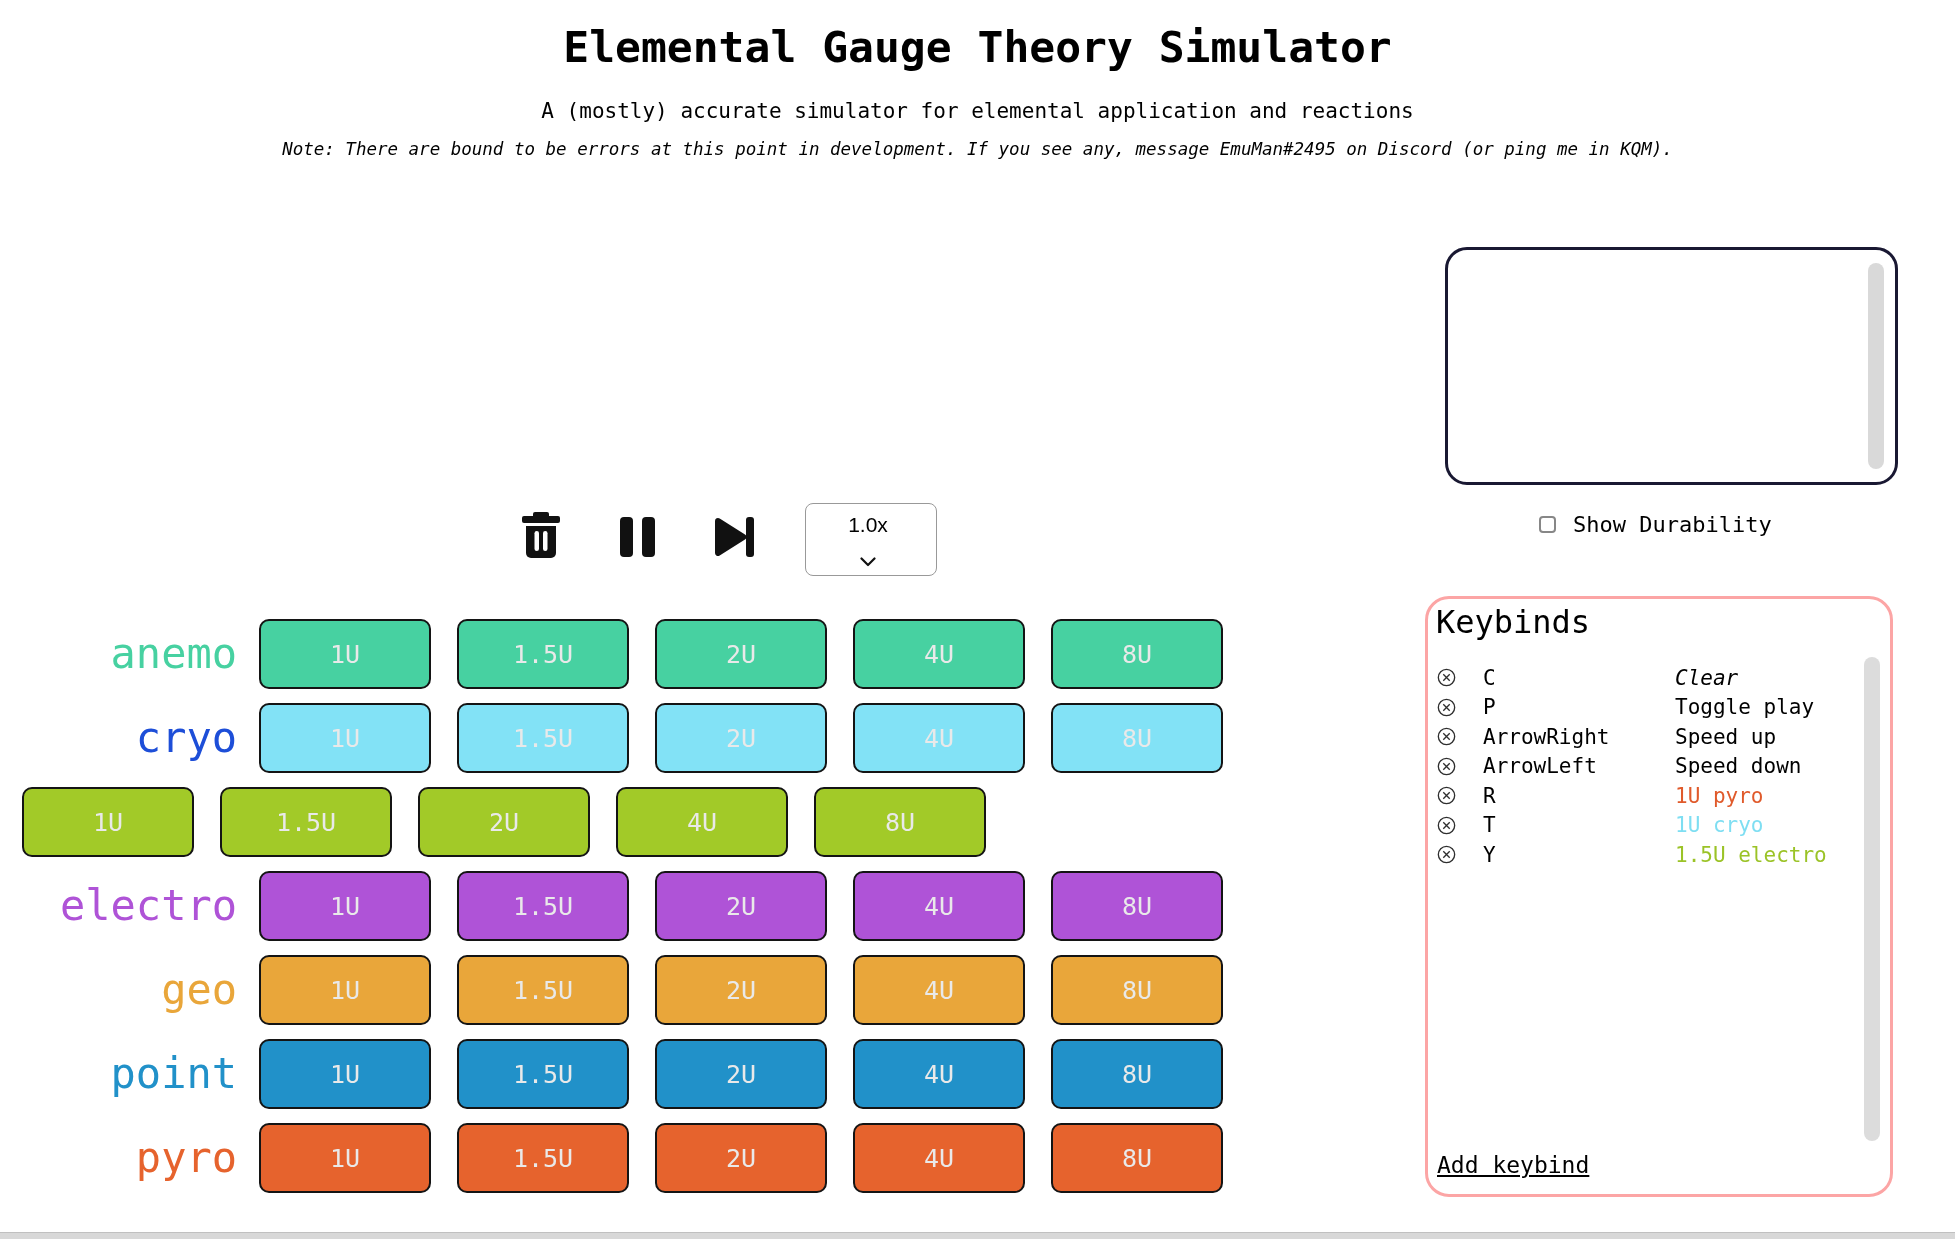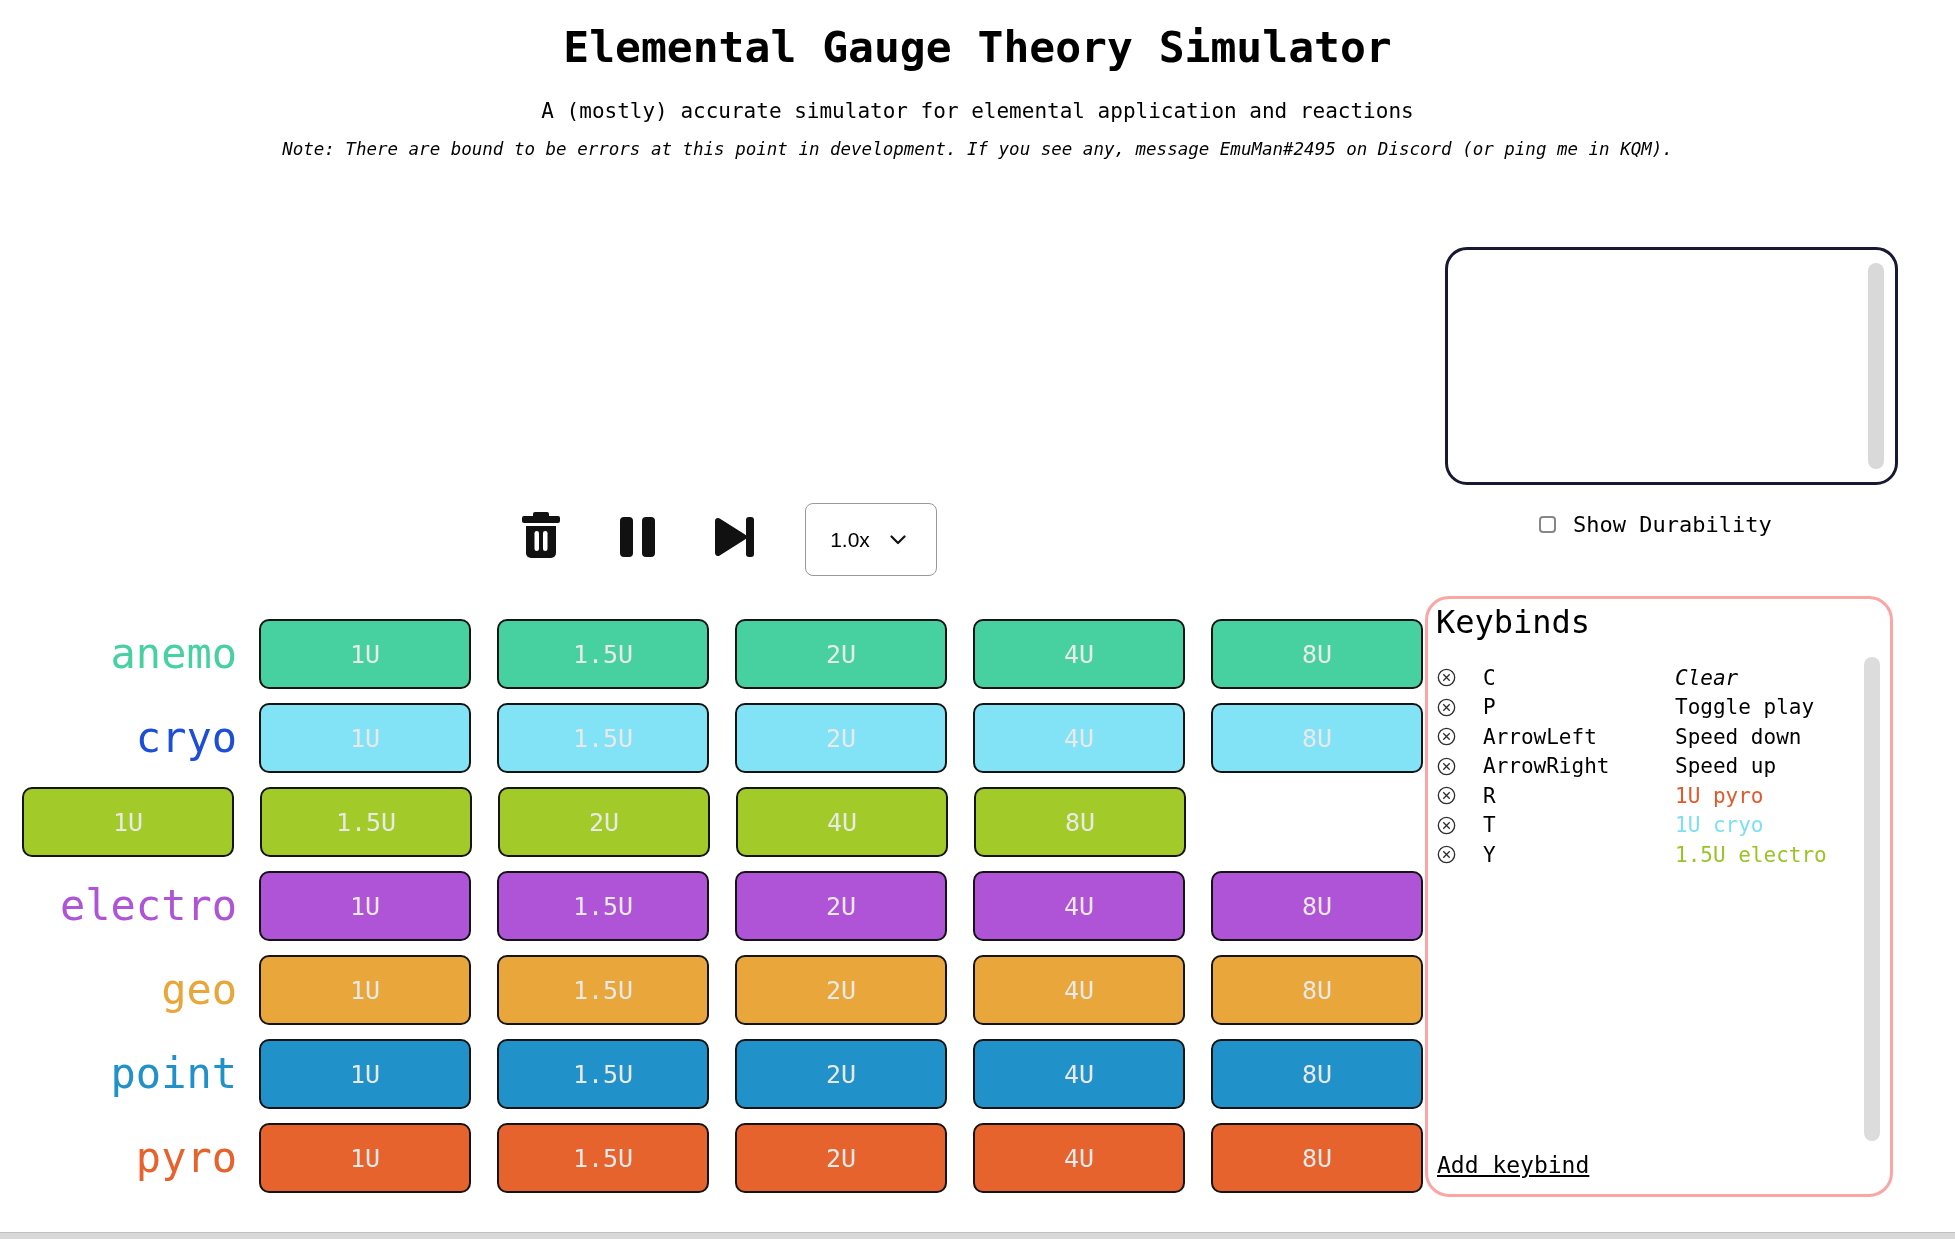--- a/index.html
+++ b/index.html
@@ -14,37 +14,37 @@
   .note{position:absolute;top:139px;left:0;width:1955px;text-align:center;
     font-size:17.5px;font-style:italic;}
   
   .controls{position:absolute;left:520px;top:503px;width:420px;height:74px;}
   .icon-btn{position:absolute;background:none;border:none;padding:0;cursor:pointer;line-height:0;}
   .btn-clear{left:0;top:9px;}
   .btn-pause{left:100px;top:14px;}
   .btn-skip{left:193px;top:14px;}
   .speed-select{position:absolute;left:285px;top:0;width:132px;height:73px;box-sizing:border-box;
     border:1px solid #999;border-radius:8px;background:#fff;display:flex;align-items:center;
-    justify-content:center;gap:20px;cursor:pointer;padding-right:6px;}
+    justify-content:center;gap:20px;cursor:pointer;padding-right:6px;flex-direction:column;}
   .speed-value{font-family:"Liberation Sans",sans-serif;font-size:21px;}
   
   .timeline-panel{position:absolute;left:1445px;top:247px;width:453px;height:238px;box-sizing:border-box;
     border:3px solid #191832;border-radius:22px;background:#fff;}
   .timeline-scrollbar{position:absolute;top:13px;right:11px;width:16px;height:206px;
     background:#d9d9d9;border-radius:8px;}
   
   .durability{position:absolute;left:1539px;top:512px;display:flex;align-items:center;gap:17px;}
   .checkbox{width:17px;height:17px;box-sizing:border-box;border:2px solid #878787;
     border-radius:4px;background:#fff;cursor:pointer;}
   .durability-label{font-size:22px;}
   
   .grid{position:absolute;left:0;top:619px;}
   .erow{display:flex;align-items:center;height:70px;margin-bottom:14px;}
   .elabel{width:237px;text-align:right;font-size:42px;line-height:70px;white-space:pre;}
-  .gbtn{width:212px;height:70px;margin-left:26px;box-sizing:border-box;border:2px solid #141414;
+  .gbtn{width:172px;height:70px;margin-left:26px;box-sizing:border-box;border:2px solid #141414;
     border-radius:10px;color:#e9e9e9;font-family:"DejaVu Sans Mono",monospace;font-size:25px;
     cursor:pointer;display:flex;align-items:center;justify-content:center;}
   .erow .gbtn.first{margin-left:22px;}
   
   .keybinds-panel{position:absolute;left:1425px;top:596px;width:468px;height:601px;box-sizing:border-box;
     border:3px solid #fca5a5;border-radius:24px;background:#fff;}
   .kb-title{position:absolute;left:8px;top:4px;font-size:32px;}
   .kb-rows{position:absolute;left:8px;top:64px;right:40px;}
   .kb-row{display:flex;align-items:center;height:29.5px;}
   .kb-remove{background:none;border:none;padding:0;margin:0;width:20px;height:20px;
@@ -188,36 +188,36 @@
               <path d="M6.6 6.6 L13.4 13.4 M13.4 6.6 L6.6 13.4" stroke="#2e2e2e" stroke-width="1.4"></path>
             </svg></span></button>
         <span class="kb-key">P</span>
         <span class="kb-action" style="color: rgb(0, 0, 0);">Toggle play</span>
       </div>
       <div class="kb-row">
         <button class="kb-remove"><span><svg width="19" height="19" viewBox="0 0 20 20">
               <circle cx="10" cy="10" r="8.6" fill="none" stroke="#2e2e2e" stroke-width="1.4"></circle>
               <path d="M6.6 6.6 L13.4 13.4 M13.4 6.6 L6.6 13.4" stroke="#2e2e2e" stroke-width="1.4"></path>
             </svg></span></button>
+        <span class="kb-key">ArrowRight</span>
+        <span class="kb-action" style="color: rgb(0, 0, 0);">Speed up</span>
+      </div>
+      <div class="kb-row">
+        <button class="kb-remove"><span><svg width="19" height="19" viewBox="0 0 20 20">
+              <circle cx="10" cy="10" r="8.6" fill="none" stroke="#2e2e2e" stroke-width="1.4"></circle>
+              <path d="M6.6 6.6 L13.4 13.4 M13.4 6.6 L6.6 13.4" stroke="#2e2e2e" stroke-width="1.4"></path>
+            </svg></span></button>
         <span class="kb-key">ArrowLeft</span>
         <span class="kb-action" style="color: rgb(0, 0, 0);">Speed down</span>
       </div>
       <div class="kb-row">
         <button class="kb-remove"><span><svg width="19" height="19" viewBox="0 0 20 20">
               <circle cx="10" cy="10" r="8.6" fill="none" stroke="#2e2e2e" stroke-width="1.4"></circle>
               <path d="M6.6 6.6 L13.4 13.4 M13.4 6.6 L6.6 13.4" stroke="#2e2e2e" stroke-width="1.4"></path>
             </svg></span></button>
-        <span class="kb-key">ArrowRight</span>
-        <span class="kb-action" style="color: rgb(0, 0, 0);">Speed up</span>
-      </div>
-      <div class="kb-row">
-        <button class="kb-remove"><span><svg width="19" height="19" viewBox="0 0 20 20">
-              <circle cx="10" cy="10" r="8.6" fill="none" stroke="#2e2e2e" stroke-width="1.4"></circle>
-              <path d="M6.6 6.6 L13.4 13.4 M13.4 6.6 L6.6 13.4" stroke="#2e2e2e" stroke-width="1.4"></path>
-            </svg></span></button>
         <span class="kb-key">R</span>
         <span class="kb-action" style="color: rgb(224, 90, 43);">1U pyro</span>
       </div>
       <div class="kb-row">
         <button class="kb-remove"><span><svg width="19" height="19" viewBox="0 0 20 20">
               <circle cx="10" cy="10" r="8.6" fill="none" stroke="#2e2e2e" stroke-width="1.4"></circle>
               <path d="M6.6 6.6 L13.4 13.4 M13.4 6.6 L6.6 13.4" stroke="#2e2e2e" stroke-width="1.4"></path>
             </svg></span></button>
         <span class="kb-key">T</span>
         <span class="kb-action" style="color: rgb(126, 222, 242);">1U cryo</span>

